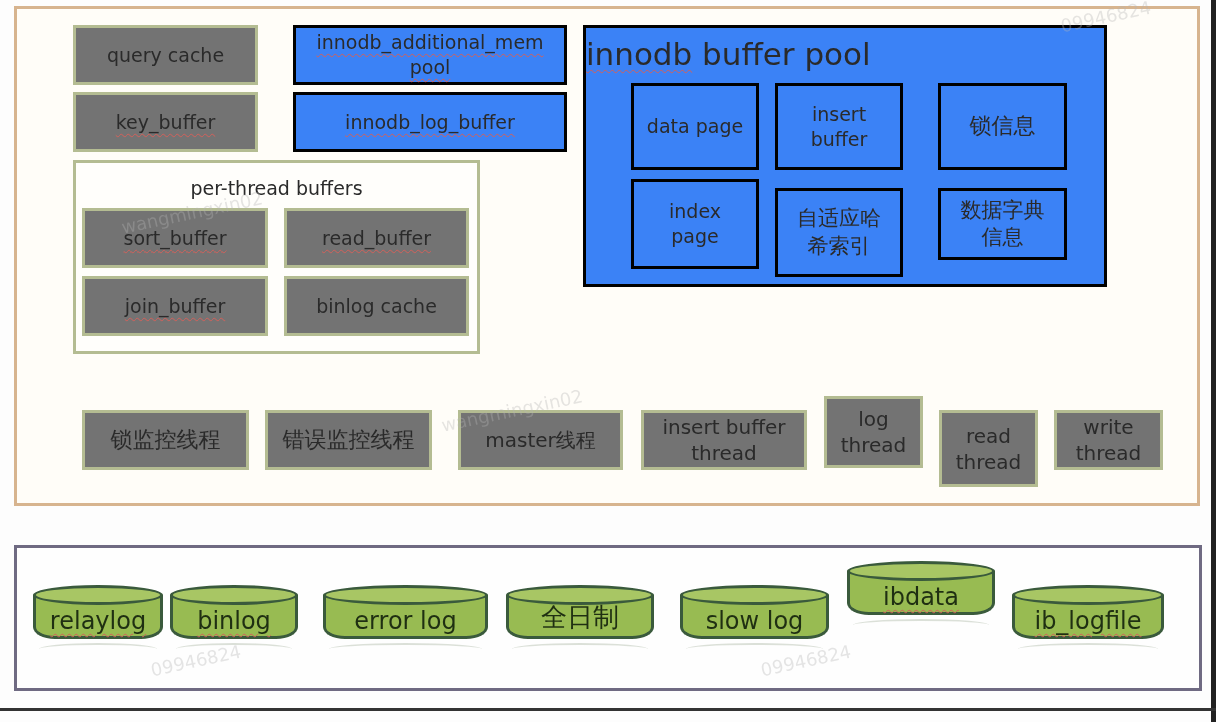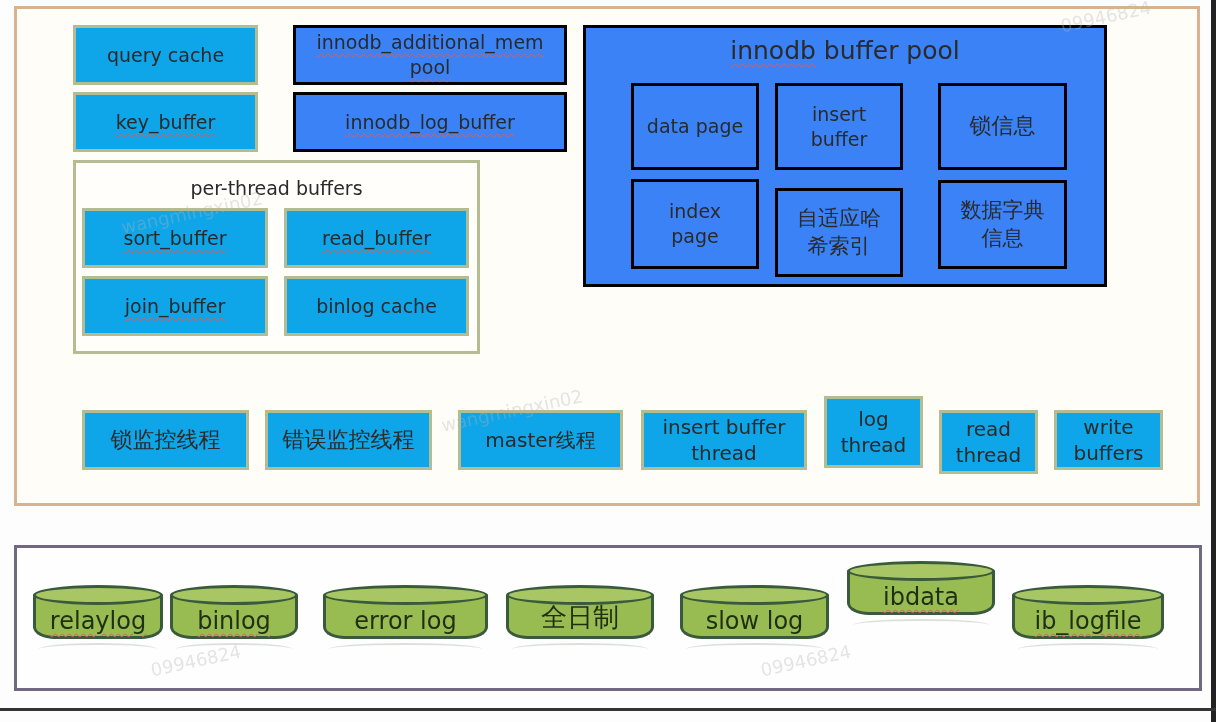--- a/index.html
+++ b/index.html
@@ -19,28 +19,28 @@
     border:3px solid #6f6a82; background:#fefefe;
   }
   .frame-right {
     left:1211px; top:0; width:5px; height:722px; background:#222;
   }
   .frame-bottom {
     left:0; top:708px; width:1216px; height:3px; background:#333;
   }
   .box {
     display:flex; align-items:center; justify-content:center; text-align:center;
-    font-size:19px; line-height:1.3; background:#0ea5e9;
+    font-size:19px; line-height:1.3; background:#737373;
   }
   .g { border:3px solid #b4bc92; }
   .b { border:3px solid #000000; background:#3b82f6; }
   .t { border:3px solid #b4bc92; font-size:20px; }
   .squiggle { text-decoration:underline wavy #d2605a; text-decoration-thickness:1px; text-underline-offset:4px; }
   .pool-title {
-    left:0; width:100%; top:8px; text-align:center; font-size:25px;
+    left:0; width:100%; top:8px; text-align:left; font-size:31px;
   }
   .cyl {
     height:54px; display:flex; align-items:flex-end; justify-content:center;
     font-size:24px; color:#1f2f12;
   }
   .cyl .body {
     position:absolute; left:0; right:0; top:10px; bottom:0;
     background:#98bb52; border:3px solid #3a5a3c; border-top:none;
     border-radius:0 0 22px 22px / 0 0 12px 12px;
   }
@@ -107,44 +107,44 @@
 </div>
 <div class="abs box b" style="left:938px;top:83px;width:129px;height:87px;font-size:22px;">
   <span>锁信息</span>
 </div>
 <div class="abs box b" style="left:631px;top:179px;width:128px;height:90px;padding:8px 30px;">
   <span>index page</span>
 </div>
 <div class="abs box b" style="left:775px;top:188px;width:128px;height:89px;font-size:21px;padding:0 14px;">
   <span>自适应哈希索引</span>
 </div>
-<div class="abs box b" style="left:938px;top:180px;width:129px;height:89px;font-size:21px;padding:0 14px;">
+<div class="abs box b" style="left:938px;top:188px;width:129px;height:72px;font-size:21px;padding:0 14px;">
   <span>数据字典信息</span>
 </div>
 
 <div class="abs box t" style="left:82px;top:410px;width:167px;height:60px;font-size:22px;">
   <span>锁监控线程</span>
 </div>
 <div class="abs box t" style="left:265px;top:410px;width:167px;height:60px;font-size:22px;line-height:1.05;padding:0 14px;">
   <span>错误监控线程</span>
 </div>
 <div class="abs box t" style="left:458px;top:410px;width:165px;height:60px;">
   <span>master线程</span>
 </div>
 <div class="abs box t" style="left:641px;top:410px;width:166px;height:60px;line-height:1.3;padding:0 8px;">
   <span>insert buffer thread</span>
 </div>
 <div class="abs box t" style="left:824px;top:396px;width:99px;height:72px;padding:0 12px;">
   <span>log thread</span>
 </div>
-<div class="abs box t" style="left:939px;top:410px;width:99px;height:64px;padding:13px 12px;">
+<div class="abs box t" style="left:939px;top:410px;width:99px;height:77px;padding:13px 12px;">
   <span>read thread</span>
 </div>
 <div class="abs box t" style="left:1054px;top:410px;width:109px;height:60px;padding:0 14px;">
-  <span>write buffers</span>
+  <span>write thread</span>
 </div>
 
 <div class="abs outer-bottom"></div>
 
 <div class="abs cyl" style="left:33px;top:585px;width:130px;">
   <div class="body"></div>
   <div class="top"></div>
   <span class="label squiggle">relaylog</span>
   <div class="reflect"></div>
 </div>

